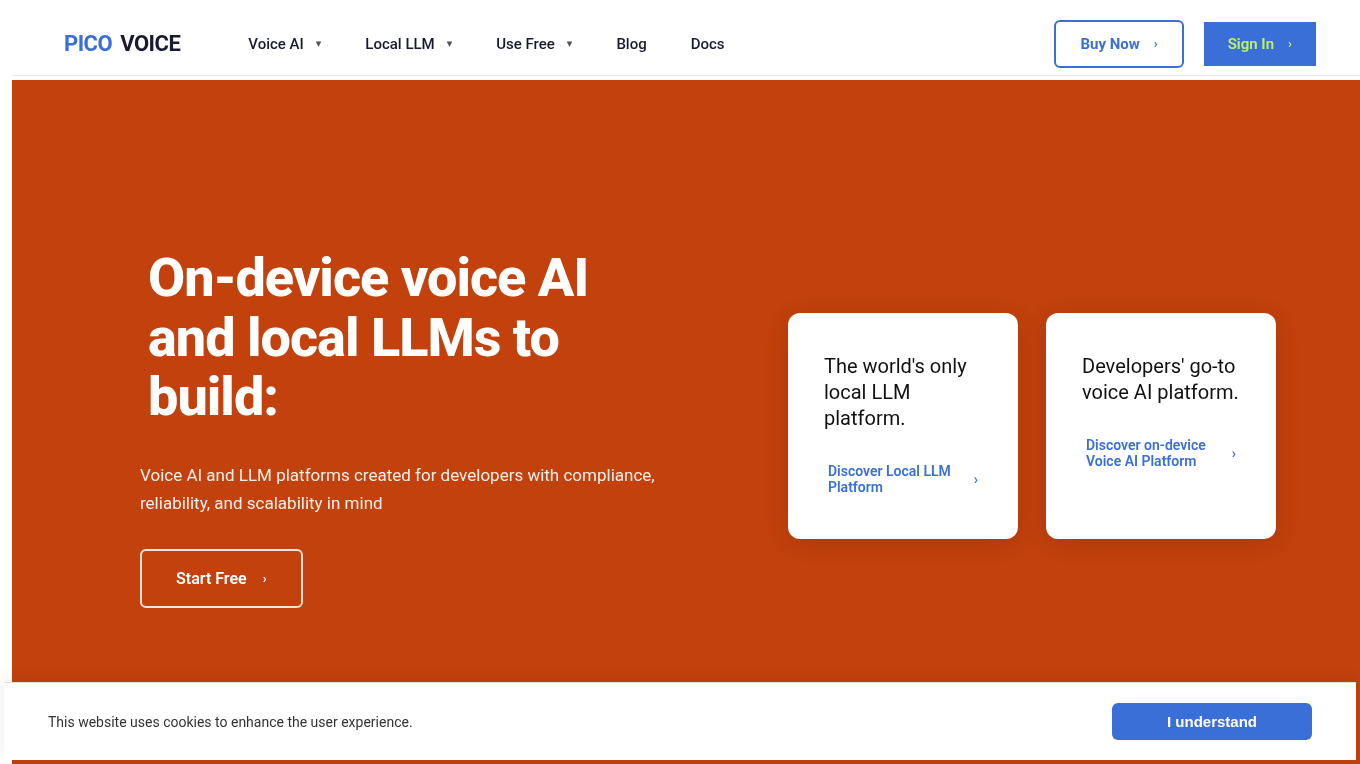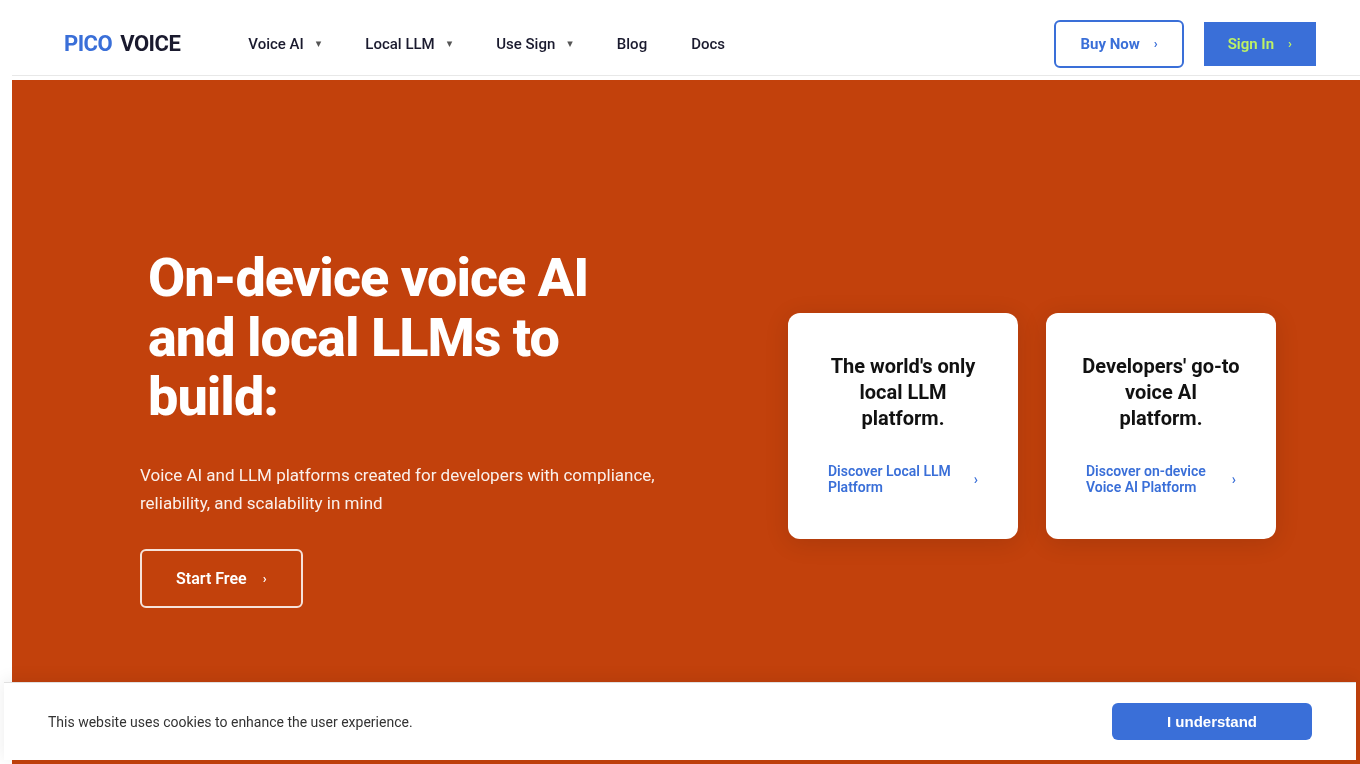--- a/index.html
+++ b/index.html
@@ -186,24 +186,23 @@
       padding: 36px 32px;
       flex: 0 0 230px;
       display: flex;
       flex-direction: column;
       gap: 20px;
       box-shadow: 0 4px 24px rgba(0,0,0,0.12);
     }
 
     .card-title {
       font-size: 20px;
-      font-weight: 700;
+      font-weight: 400;
       color: #111111;
       line-height: 1.3;
-      text-align: center;
     }
 
     .card-link {
       display: flex;
       align-items: center;
       gap: 4px;
       color: #3a6fd8;
       font-size: 14px;
       font-weight: 600;
       cursor: pointer;
@@ -259,21 +258,21 @@
     <div class="nav-links">
       <a class="nav-item" href="#">
         <span>Voice AI</span>
         <span class="chevron-down">▾</span>
       </a>
       <a class="nav-item" href="#">
         <span>Local LLM</span>
         <span class="chevron-down">▾</span>
       </a>
       <a class="nav-item" href="#">
-        <span>Use Sign</span>
+        <span>Use Free</span>
         <span class="chevron-down">▾</span>
       </a>
       <a class="nav-item" href="#">
         <span>Blog</span>
       </a>
       <a class="nav-item" href="#">
         <span>Docs</span>
       </a>
     </div>
   </div>

